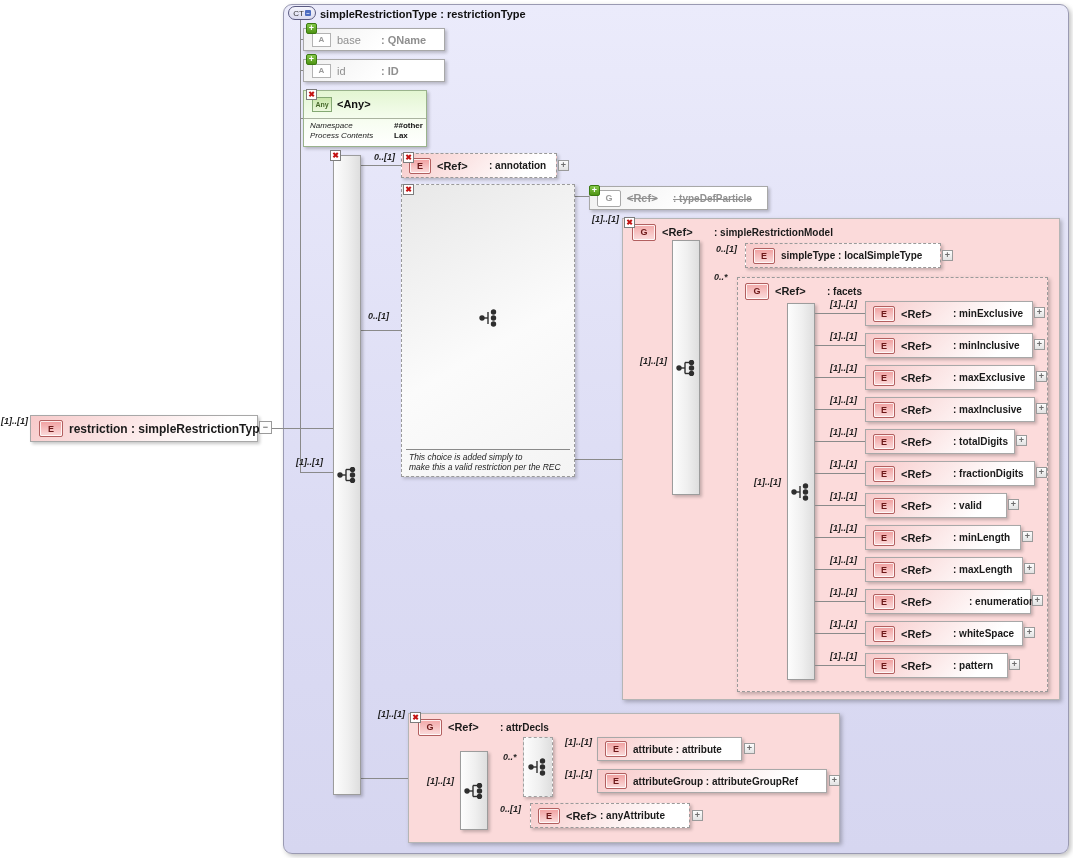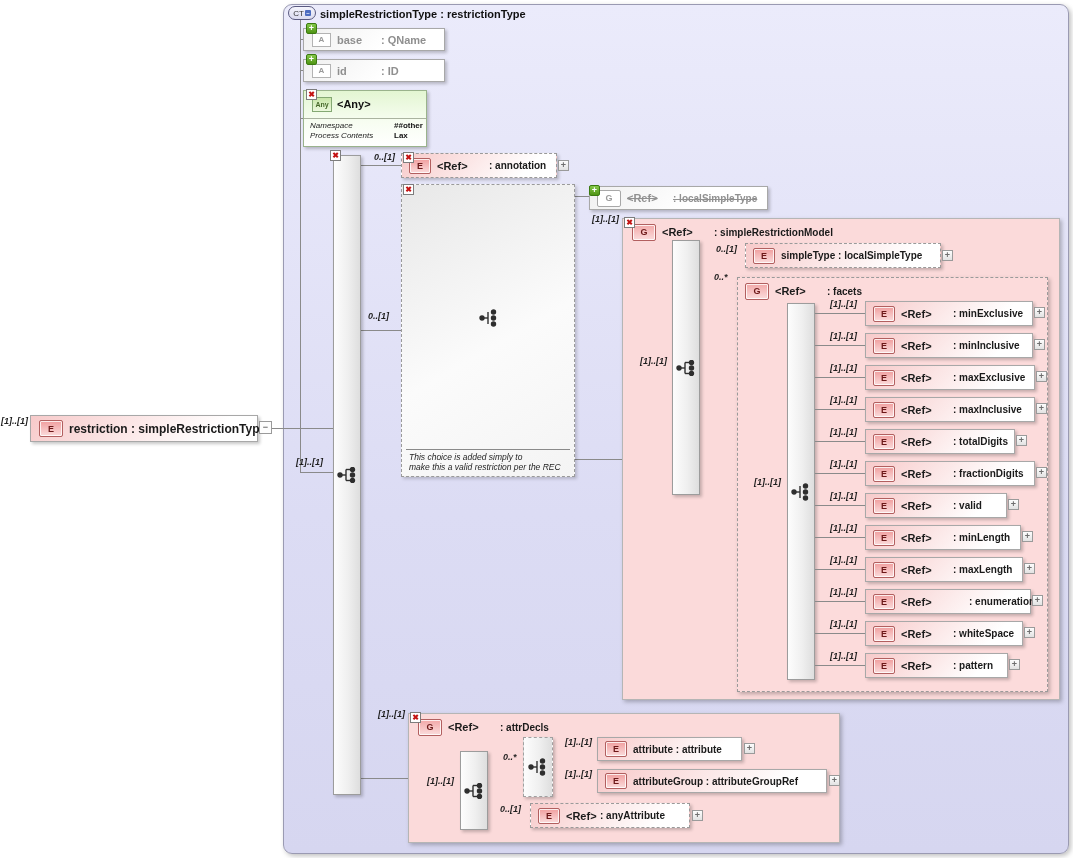--- a/index.html
+++ b/index.html
@@ -53,21 +53,21 @@
     border:1px solid #9a9a9a;color:#6e6e6e;display:flex;align-items:center;justify-content:center;
     font-size:9px;font-weight:bold;line-height:1;}
   .minusbox{position:absolute;width:13px;height:13px;box-sizing:border-box;background:#fdfdfd;border:1px solid #9a9a9a;
     display:flex;align-items:center;justify-content:center;font-size:9px;font-weight:bold;color:#6e6e6e;line-height:1;}
   .title{position:absolute;left:320px;top:8px;font-size:11px;font-weight:bold;color:#111;white-space:nowrap;}
   .ctbadge{position:absolute;left:288px;top:6px;width:28px;height:14px;box-sizing:border-box;border:1px solid #5a5a80;
     border-radius:7px;background:linear-gradient(180deg,#f4f4fc,#dcdcf0);display:flex;align-items:center;justify-content:center;gap:1px;}
   .ctbadge .ct{font-size:8px;font-weight:normal;color:#333;}
   .ctbadge .eq{width:6px;height:6px;border-radius:1px;background:#4d6cc0;color:#fff;font-size:6px;line-height:6px;text-align:center;font-weight:bold;}
   .note{position:absolute;font-size:8.5px;font-style:italic;color:#1e1e1e;white-space:nowrap;}
-  .attr-name{flex:none;width:44px;margin-left:6px;font-size:11px;font-weight:bold;color:#8f8f8f;}
+  .attr-name{flex:none;width:44px;margin-left:6px;font-size:11px;font-weight:normal;color:#8f8f8f;}
   .attr-type{font-size:11px;font-weight:bold;color:#8f8f8f;white-space:nowrap;}
   .any-title{font-size:11px;font-weight:bold;color:#111;margin-left:5px;white-space:nowrap;}
   .any-row-label{position:absolute;left:6px;font-size:8px;font-style:italic;color:#222;white-space:nowrap;}
   .any-row-value{position:absolute;left:90px;font-size:8px;font-weight:bold;color:#111;white-space:nowrap;}
   .any-sep{position:absolute;left:0;top:27px;width:100%;height:1px;background:#aab3a0;}
   svg.tree{display:block;}
 </style>
 </head>
 <body>
 
@@ -179,21 +179,21 @@
     </span>
     <div style="position:absolute;left:4px;right:4px;top:264px;height:1px;background:#8a8a8a"></div>
     <div class="note" style="left:7px;top:267px">This choice is added simply to</div>
     <div class="note" style="left:7px;top:277px">make this a valid restriction per the REC</div>
   </div>
   <div class="xbadge" style="left:403px;top:184px">✖</div>
 
   <div class="box white" style="left:589px;top:186px;width:179px;height:24px">
     <span class="gicon gray" style="margin-left:7px">G</span>
     <span class="ref gray-t strike" style="width:46px">&lt;Ref&gt;</span>
-    <span class="bname gray-t strike" style="margin-left:0">: localSimpleType</span>
+    <span class="bname gray-t strike" style="margin-left:0">: typeDefParticle</span>
   </div>
   <div class="plusbadge" style="left:589px;top:185px">+</div>
 
   <div class="occ" style="left:592px;top:214px">[1]..[1]</div>
   <div class="gbox" style="left:622px;top:218px;width:438px;height:482px">
     <div class="ghead">
       <span class="gicon">G</span>
       <span class="ref">&lt;Ref&gt;</span>
       <span class="bname" style="margin-left:0">: simpleRestrictionModel</span>
     </div>

